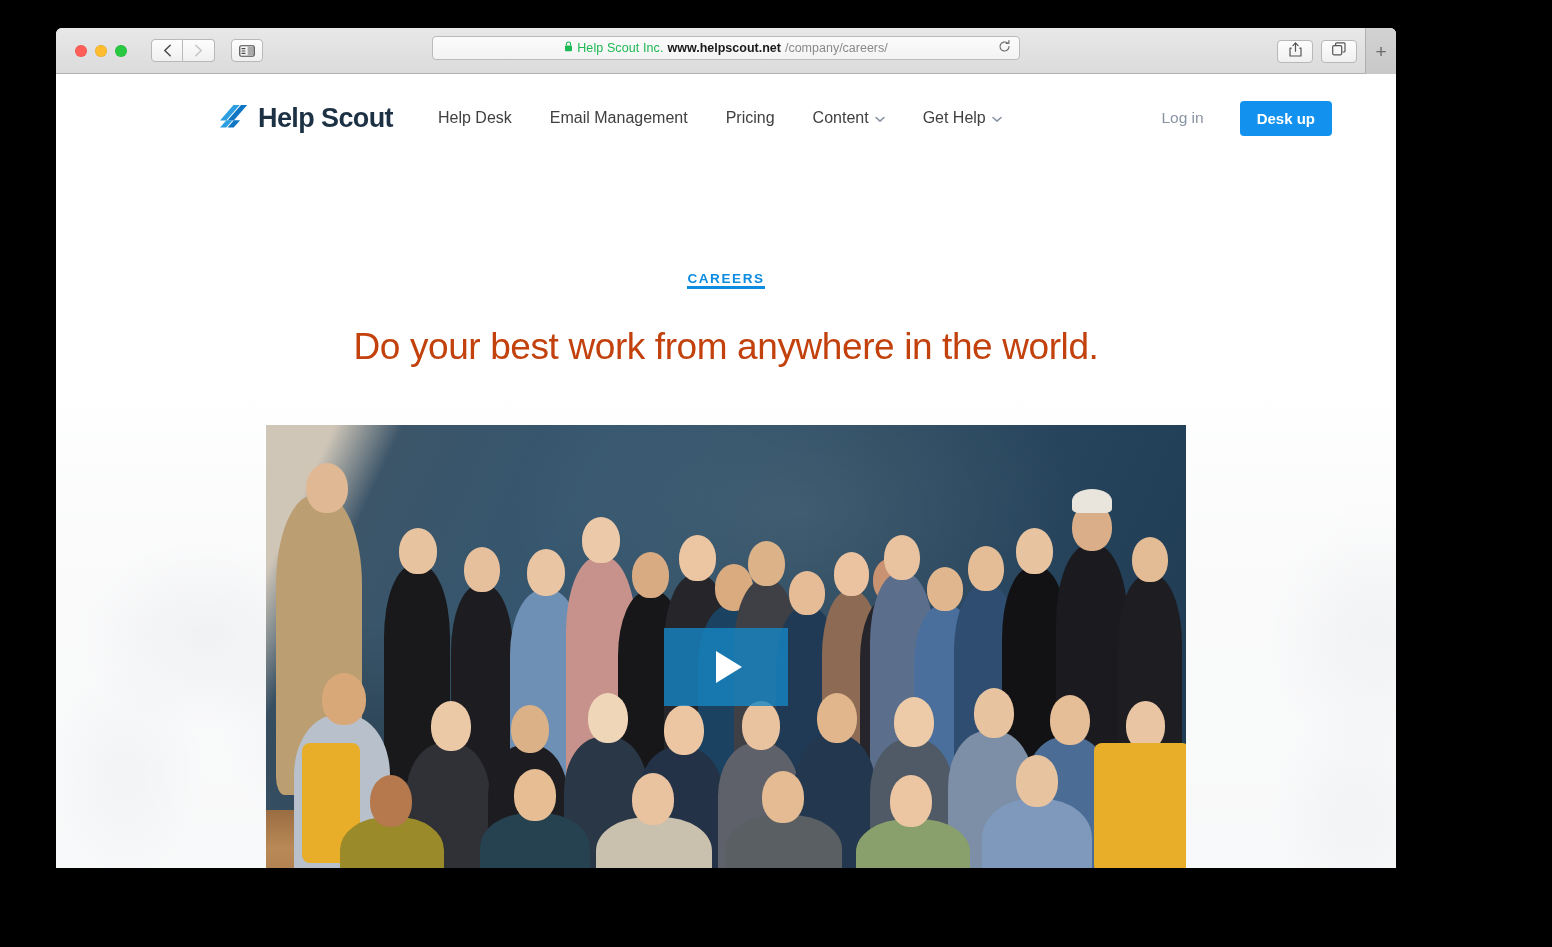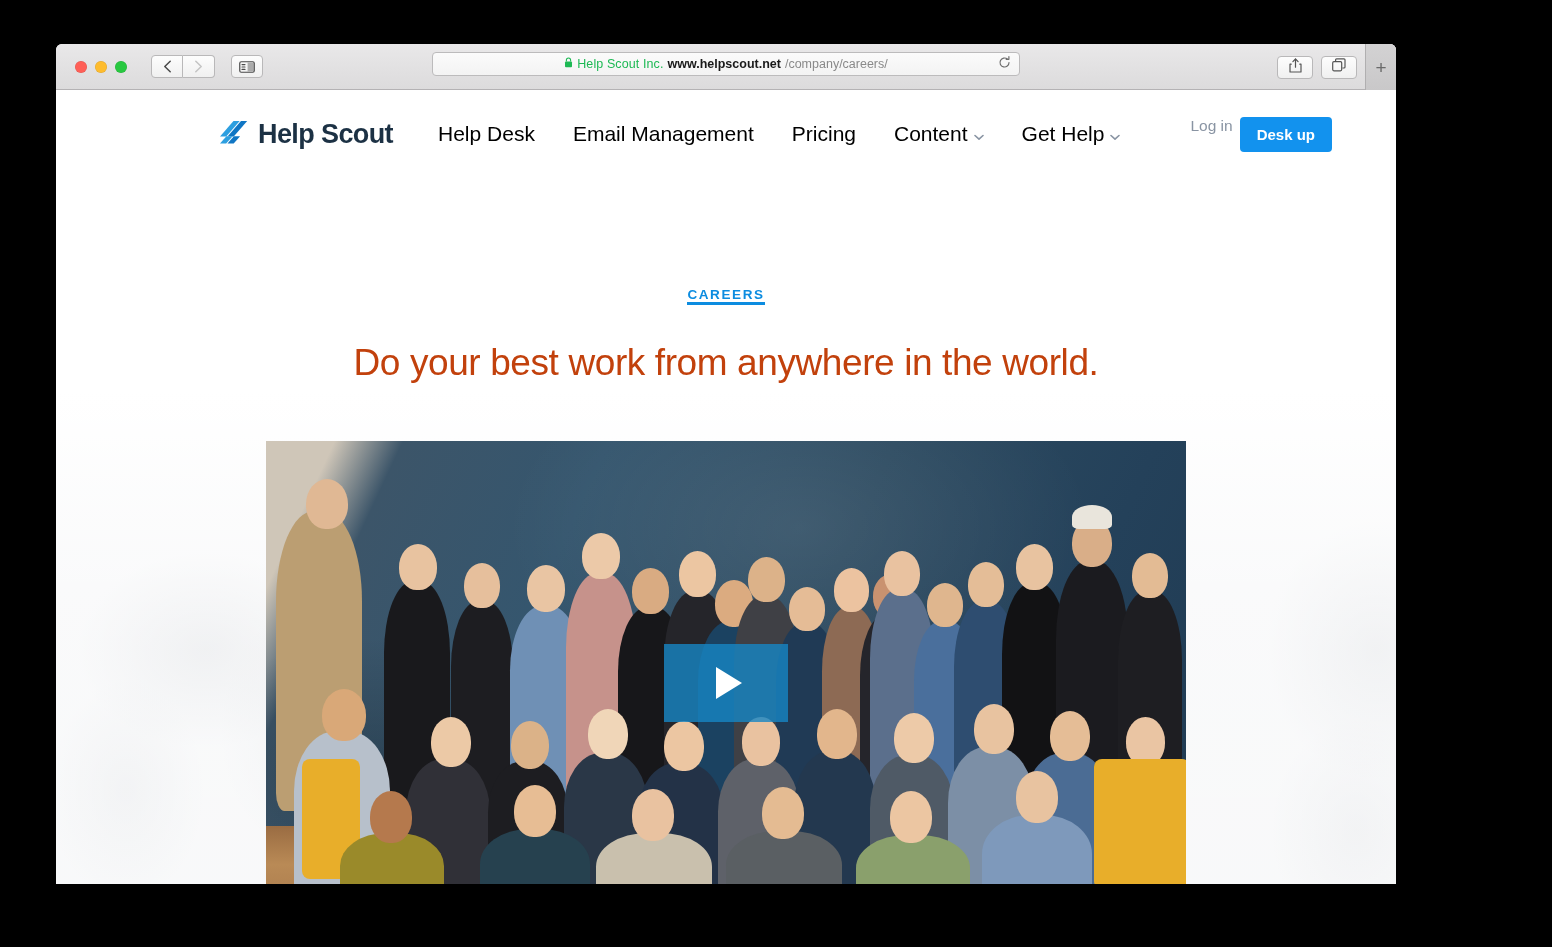--- a/index.html
+++ b/index.html
@@ -16,21 +16,20 @@
   .browser-window {
     position: absolute;
     left: 56px;
     top: 28px;
     width: 1340px;
     height: 840px;
     border-radius: 6px 6px 0 0;
     overflow: hidden;
     box-shadow: 0 6px 30px rgba(0,0,0,0.55), 0 0 0 0.5px rgba(0,0,0,0.35);
     background: #ffffff;
-    margin-top: 16px;
   }
 
   
   .toolbar {
     position: relative;
     height: 46px;
     background: linear-gradient(to bottom, #e9e8e9 0%, #dcdbdc 100%);
     border-bottom: 1px solid #b4b2b4;
     display: flex;
     align-items: center;
@@ -166,33 +165,34 @@
     letter-spacing: -0.6px;
   }
 
   .main-nav {
     display: flex;
     align-items: center;
     gap: 38px;
     margin-left: 45px;
   }
   .nav-item {
-    font-size: 21px;
-    color: #000000;
+    font-size: 16px;
+    color: #404040;
     display: flex;
     align-items: center;
     gap: 6px;
     white-space: nowrap;
   }
   .chev { display: block; }
 
   .header-right {
     margin-left: auto;
     display: flex;
-    gap: 7px;
+    align-items: center;
+    gap: 36px;
   }
   .login-link {
     font-size: 15.5px;
     color: #8994a3;
   }
   .signup-btn {
     background: #1292ee;
     color: #ffffff;
     font-size: 15px;
     font-weight: 700;

